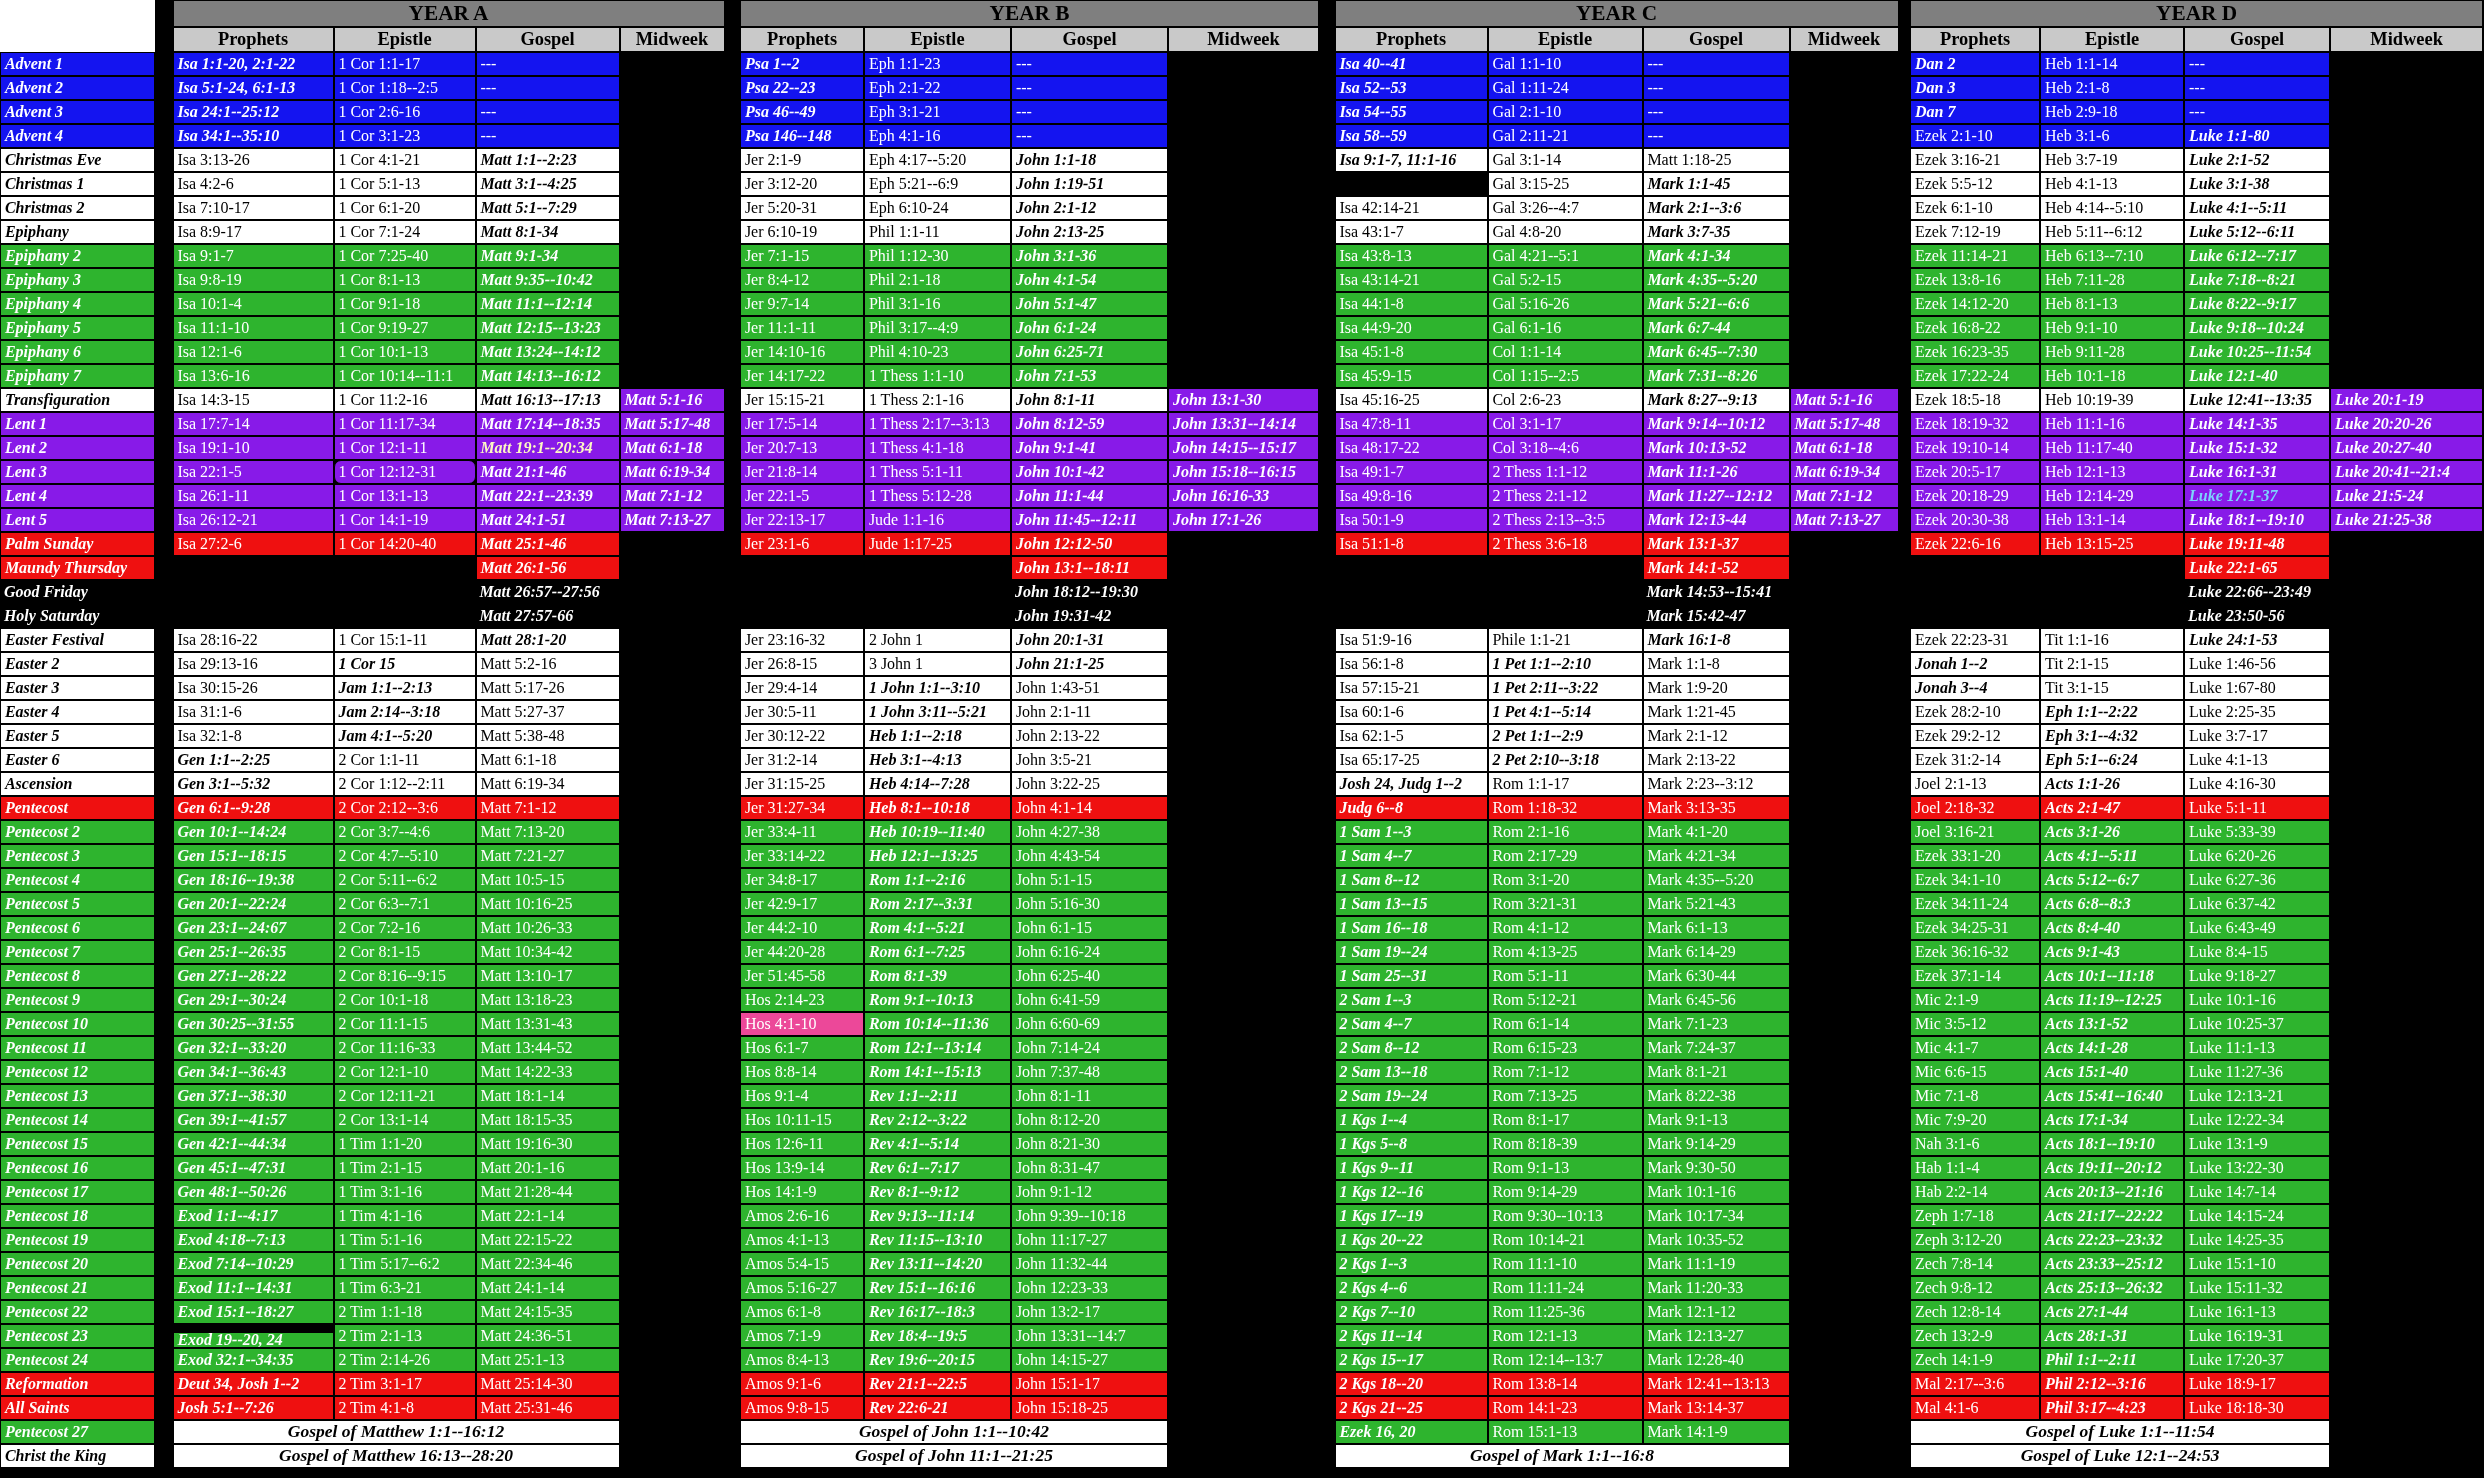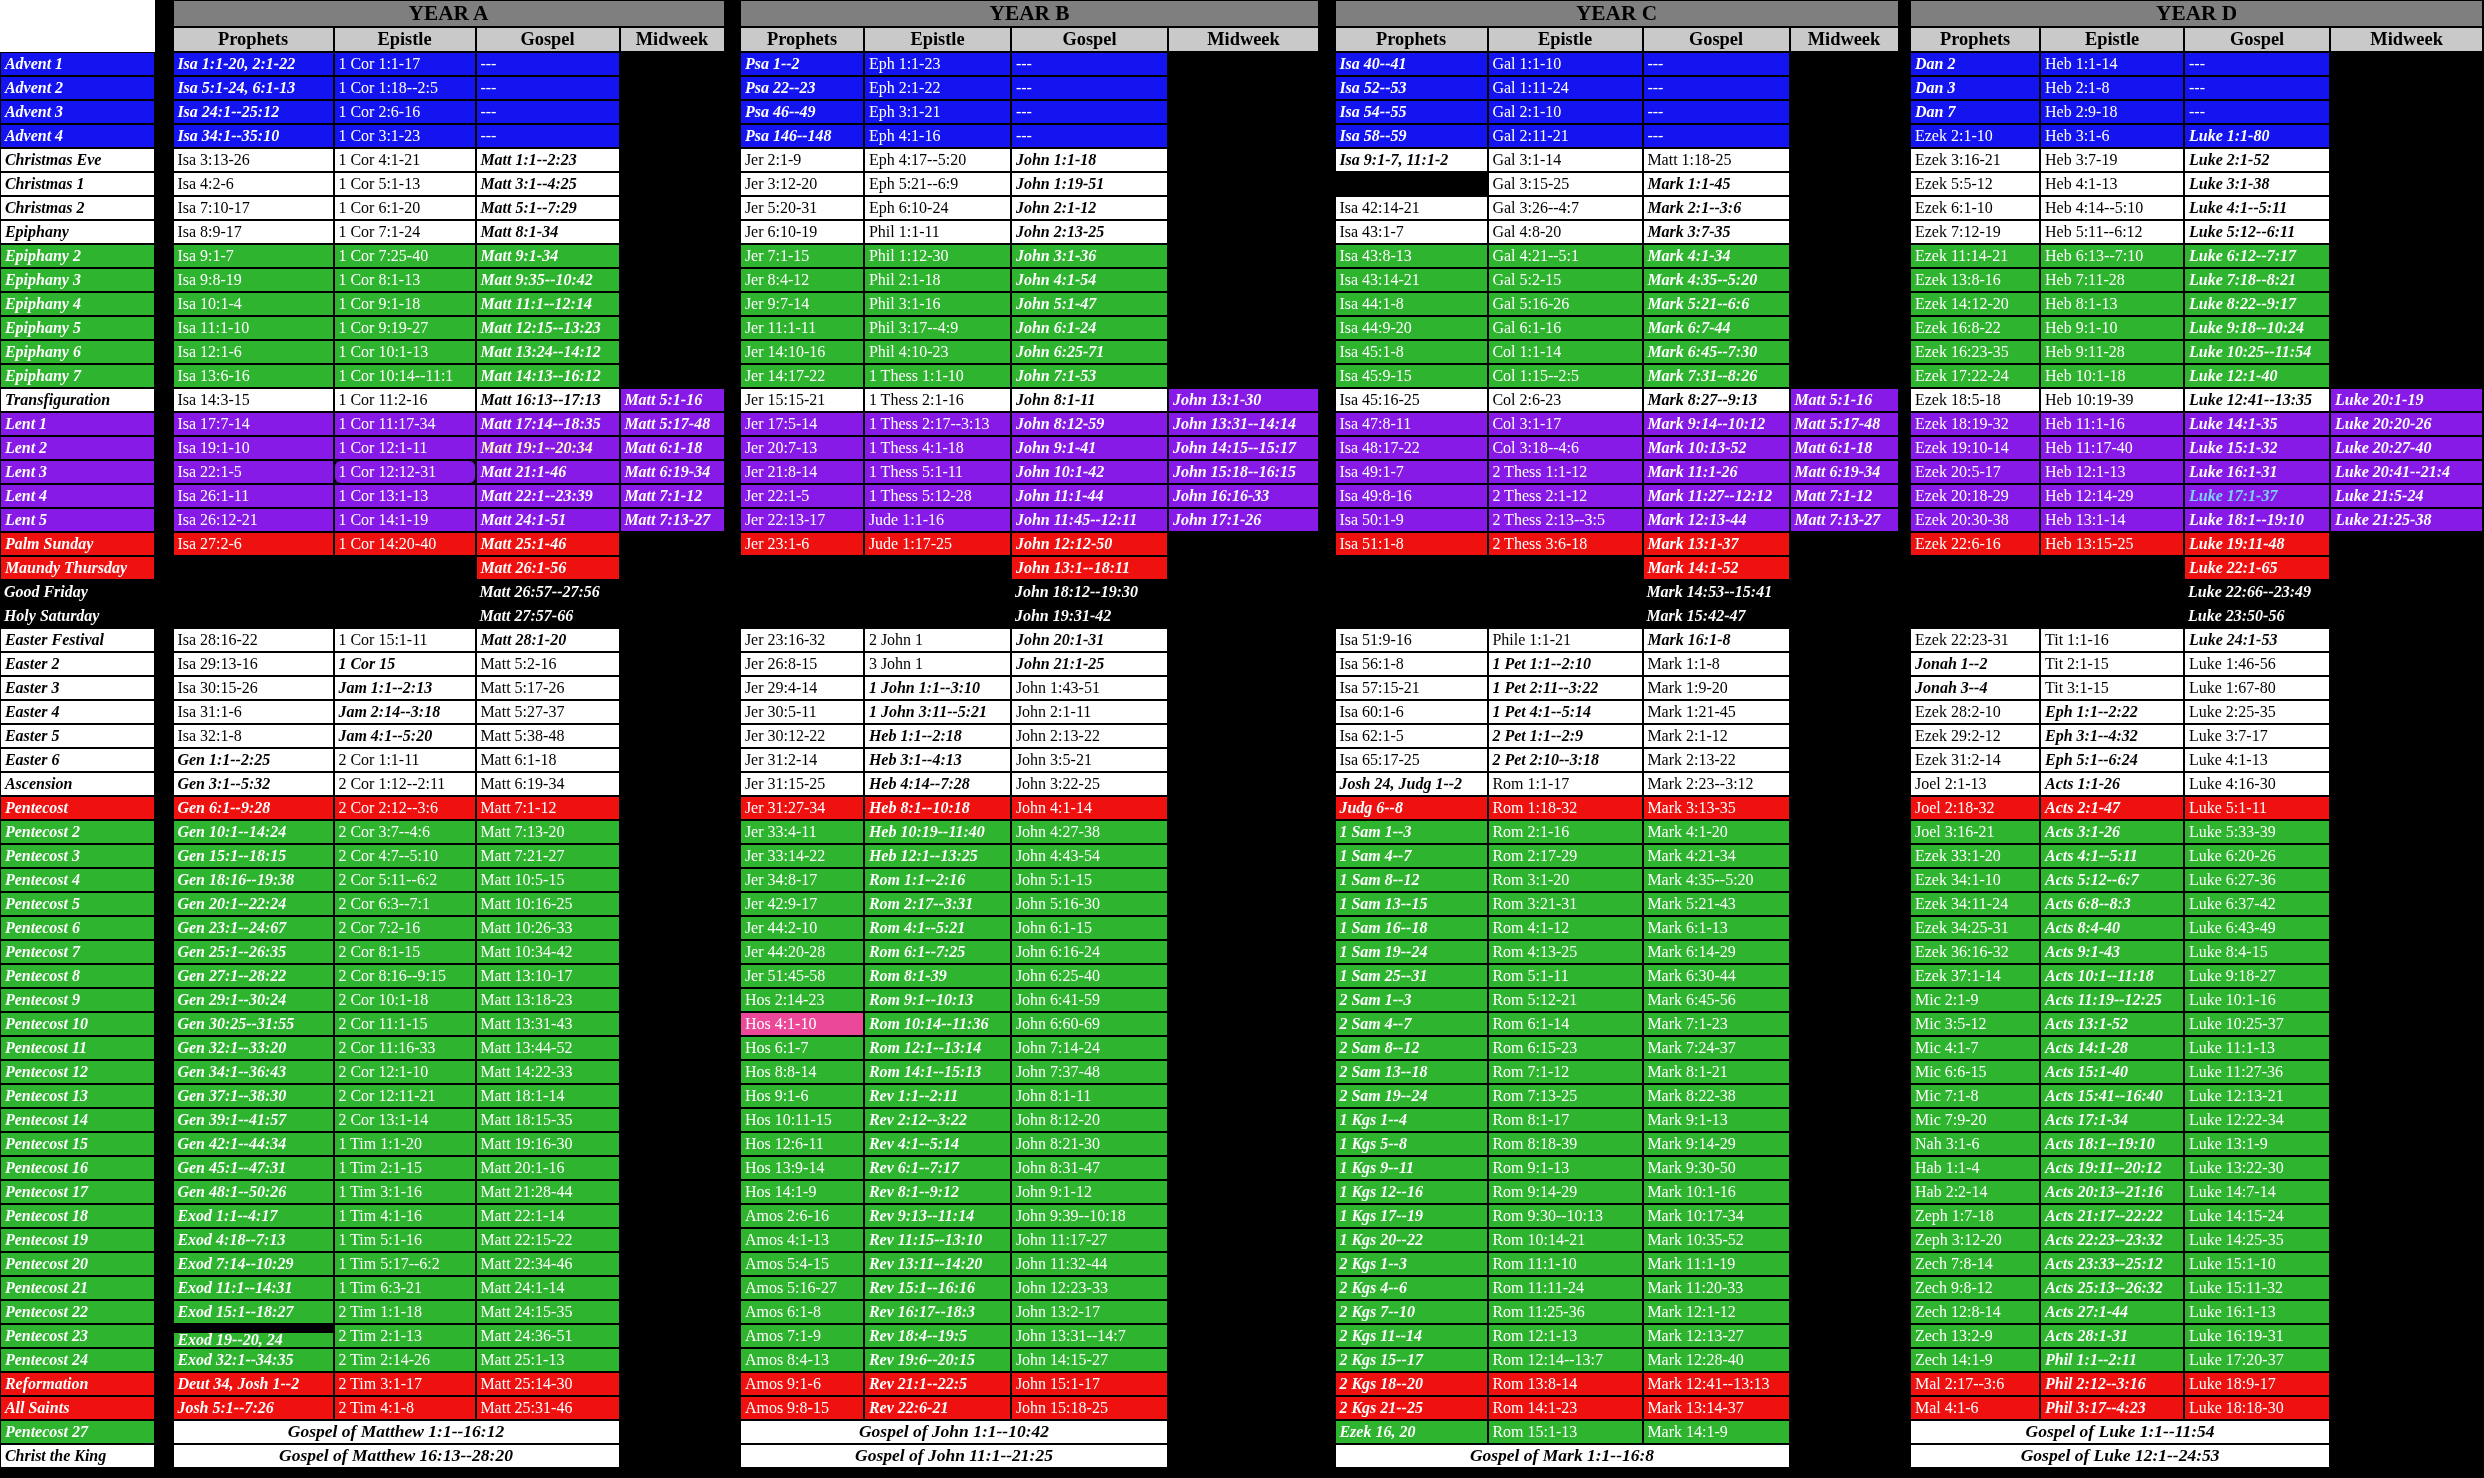--- a/index.html
+++ b/index.html
@@ -102,21 +102,21 @@
     <div class="cell" style="grid-area: 6 / 18 / auto / span 1; background: rgb(20, 20, 240); color: rgb(255, 255, 255);">Ezek 2:1-10</div>
     <div class="cell" style="grid-area: 6 / 19 / auto / span 1; background: rgb(20, 20, 240); color: rgb(255, 255, 255);">Heb 3:1-6</div>
     <div class="cell bi" style="grid-area: 6 / 20 / auto / span 1; background: rgb(20, 20, 240); color: rgb(255, 255, 255);">Luke 1:1-80</div>
     <div class="cell lbl" style="grid-area: 7 / 1 / auto / span 1; background: rgb(255, 255, 255); color: rgb(0, 0, 0);">Christmas Eve</div>
     <div class="cell" style="grid-area: 7 / 3 / auto / span 1; background: rgb(255, 255, 255); color: rgb(0, 0, 0);">Isa 3:13-26</div>
     <div class="cell" style="grid-area: 7 / 4 / auto / span 1; background: rgb(255, 255, 255); color: rgb(0, 0, 0);">1 Cor 4:1-21</div>
     <div class="cell bi" style="grid-area: 7 / 5 / auto / span 1; background: rgb(255, 255, 255); color: rgb(0, 0, 0);">Matt 1:1--2:23</div>
     <div class="cell" style="grid-area: 7 / 8 / auto / span 1; background: rgb(255, 255, 255); color: rgb(0, 0, 0);">Jer 2:1-9</div>
     <div class="cell" style="grid-area: 7 / 9 / auto / span 1; background: rgb(255, 255, 255); color: rgb(0, 0, 0);">Eph 4:17--5:20</div>
     <div class="cell bi" style="grid-area: 7 / 10 / auto / span 1; background: rgb(255, 255, 255); color: rgb(0, 0, 0);">John 1:1-18</div>
-    <div class="cell bi" style="grid-area: 7 / 13 / auto / span 1; background: rgb(255, 255, 255); color: rgb(0, 0, 0);">Isa 9:1-7, 11:1-2</div>
+    <div class="cell bi" style="grid-area: 7 / 13 / auto / span 1; background: rgb(255, 255, 255); color: rgb(0, 0, 0);">Isa 9:1-7, 11:1-16</div>
     <div class="cell" style="grid-area: 7 / 14 / auto / span 1; background: rgb(255, 255, 255); color: rgb(0, 0, 0);">Gal 3:1-14</div>
     <div class="cell" style="grid-area: 7 / 15 / auto / span 1; background: rgb(255, 255, 255); color: rgb(0, 0, 0);">Matt 1:18-25</div>
     <div class="cell" style="grid-area: 7 / 18 / auto / span 1; background: rgb(255, 255, 255); color: rgb(0, 0, 0);">Ezek 3:16-21</div>
     <div class="cell" style="grid-area: 7 / 19 / auto / span 1; background: rgb(255, 255, 255); color: rgb(0, 0, 0);">Heb 3:7-19</div>
     <div class="cell bi" style="grid-area: 7 / 20 / auto / span 1; background: rgb(255, 255, 255); color: rgb(0, 0, 0);">Luke 2:1-52</div>
     <div class="cell lbl" style="grid-area: 8 / 1 / auto / span 1; background: rgb(255, 255, 255); color: rgb(0, 0, 0);">Christmas 1</div>
     <div class="cell" style="grid-area: 8 / 3 / auto / span 1; background: rgb(255, 255, 255); color: rgb(0, 0, 0);">Isa 4:2-6</div>
     <div class="cell" style="grid-area: 8 / 4 / auto / span 1; background: rgb(255, 255, 255); color: rgb(0, 0, 0);">1 Cor 5:1-13</div>
     <div class="cell bi" style="grid-area: 8 / 5 / auto / span 1; background: rgb(255, 255, 255); color: rgb(0, 0, 0);">Matt 3:1--4:25</div>
     <div class="cell" style="grid-area: 8 / 8 / auto / span 1; background: rgb(255, 255, 255); color: rgb(0, 0, 0);">Jer 3:12-20</div>
@@ -606,21 +606,21 @@
     <div class="cell bi" style="grid-area: 45 / 13 / auto / span 1; background: rgb(46, 180, 46); color: rgb(255, 255, 255);">2 Sam 13--18</div>
     <div class="cell" style="grid-area: 45 / 14 / auto / span 1; background: rgb(46, 180, 46); color: rgb(255, 255, 255);">Rom 7:1-12</div>
     <div class="cell" style="grid-area: 45 / 15 / auto / span 1; background: rgb(46, 180, 46); color: rgb(255, 255, 255);">Mark 8:1-21</div>
     <div class="cell" style="grid-area: 45 / 18 / auto / span 1; background: rgb(46, 180, 46); color: rgb(255, 255, 255);">Mic 6:6-15</div>
     <div class="cell bi" style="grid-area: 45 / 19 / auto / span 1; background: rgb(46, 180, 46); color: rgb(255, 255, 255);">Acts 15:1-40</div>
     <div class="cell" style="grid-area: 45 / 20 / auto / span 1; background: rgb(46, 180, 46); color: rgb(255, 255, 255);">Luke 11:27-36</div>
     <div class="cell lbl" style="grid-area: 46 / 1 / auto / span 1; background: rgb(46, 180, 46); color: rgb(255, 255, 255);">Pentecost 13</div>
     <div class="cell bi" style="grid-area: 46 / 3 / auto / span 1; background: rgb(46, 180, 46); color: rgb(255, 255, 255);">Gen 37:1--38:30</div>
     <div class="cell" style="grid-area: 46 / 4 / auto / span 1; background: rgb(46, 180, 46); color: rgb(255, 255, 255);">2 Cor 12:11-21</div>
     <div class="cell" style="grid-area: 46 / 5 / auto / span 1; background: rgb(46, 180, 46); color: rgb(255, 255, 255);">Matt 18:1-14</div>
-    <div class="cell" style="grid-area: 46 / 8 / auto / span 1; background: rgb(46, 180, 46); color: rgb(255, 255, 255);">Hos 9:1-6</div>
+    <div class="cell" style="grid-area: 46 / 8 / auto / span 1; background: rgb(46, 180, 46); color: rgb(255, 255, 255);">Hos 9:1-4</div>
     <div class="cell bi" style="grid-area: 46 / 9 / auto / span 1; background: rgb(46, 180, 46); color: rgb(255, 255, 255);">Rev 1:1--2:11</div>
     <div class="cell" style="grid-area: 46 / 10 / auto / span 1; background: rgb(46, 180, 46); color: rgb(255, 255, 255);">John 8:1-11</div>
     <div class="cell bi" style="grid-area: 46 / 13 / auto / span 1; background: rgb(46, 180, 46); color: rgb(255, 255, 255);">2 Sam 19--24</div>
     <div class="cell" style="grid-area: 46 / 14 / auto / span 1; background: rgb(46, 180, 46); color: rgb(255, 255, 255);">Rom 7:13-25</div>
     <div class="cell" style="grid-area: 46 / 15 / auto / span 1; background: rgb(46, 180, 46); color: rgb(255, 255, 255);">Mark 8:22-38</div>
     <div class="cell" style="grid-area: 46 / 18 / auto / span 1; background: rgb(46, 180, 46); color: rgb(255, 255, 255);">Mic 7:1-8</div>
     <div class="cell bi" style="grid-area: 46 / 19 / auto / span 1; background: rgb(46, 180, 46); color: rgb(255, 255, 255);">Acts 15:41--16:40</div>
     <div class="cell" style="grid-area: 46 / 20 / auto / span 1; background: rgb(46, 180, 46); color: rgb(255, 255, 255);">Luke 12:13-21</div>
     <div class="cell lbl" style="grid-area: 47 / 1 / auto / span 1; background: rgb(46, 180, 46); color: rgb(255, 255, 255);">Pentecost 14</div>
     <div class="cell bi" style="grid-area: 47 / 3 / auto / span 1; background: rgb(46, 180, 46); color: rgb(255, 255, 255);">Gen 39:1--41:57</div>

